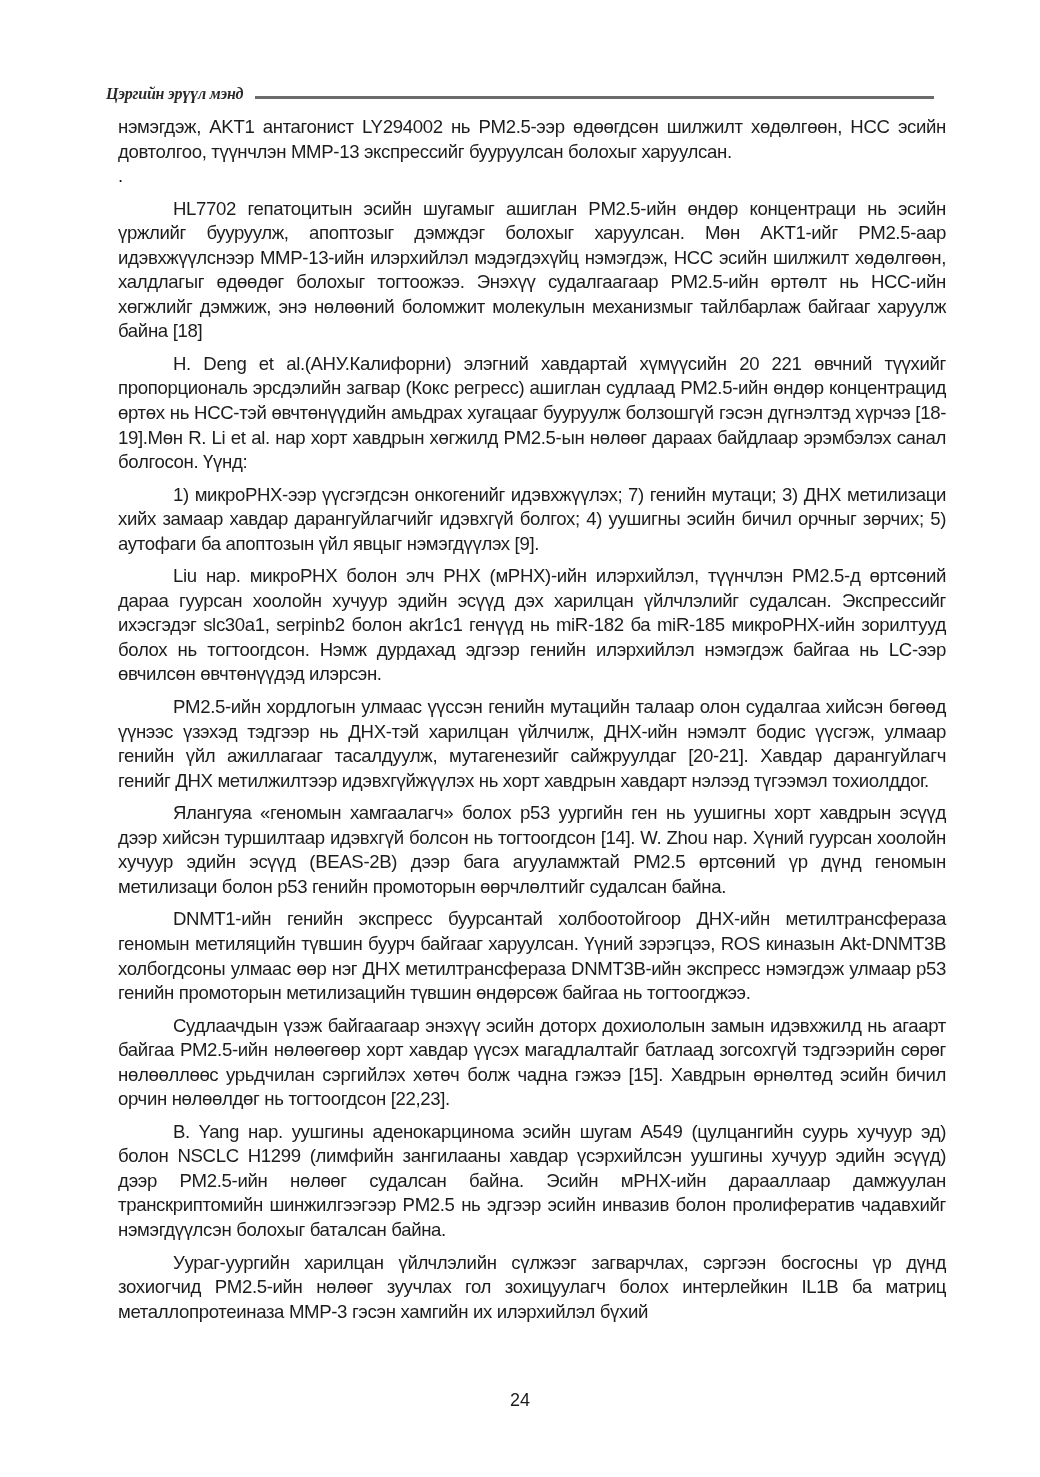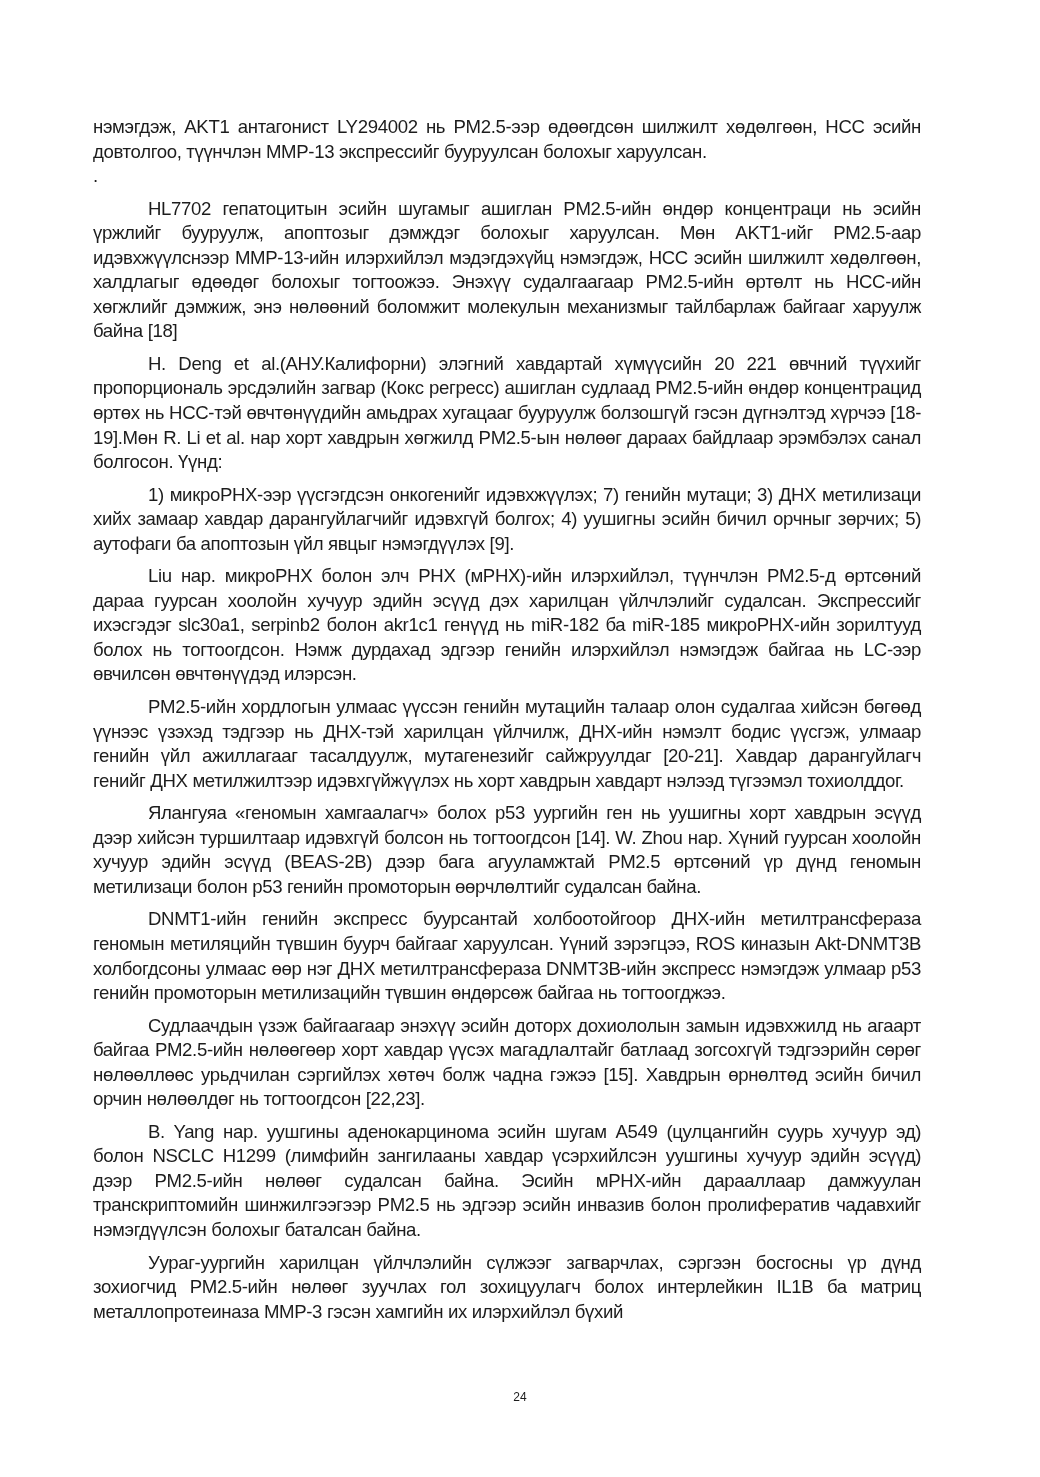--- a/index.html
+++ b/index.html
@@ -40,21 +40,21 @@
   }
   .running-head-rule {
     flex: 1;
     height: 3px;
     background: #6b6b6b;
     margin-left: 12px;
     margin-top: 7px;
   }
   .body-text {
     position: absolute;
-    left: 93px;
+    left: 118px;
     top: 115px;
     width: 828px;
     font-family: "Liberation Sans", sans-serif;
     font-size: 18.6px;
     line-height: 24.55px;
     color: #1c1c1c;
     letter-spacing: -0.35px;
   }
   .body-text p {
     margin: 0;
@@ -68,29 +68,33 @@
   .body-text p.stray {
     height: 24.55px;
   }
   .page-number {
     position: absolute;
     left: 0;
     width: 1040px;
     top: 1390px;
     text-align: center;
     font-family: "Liberation Sans", sans-serif;
-    font-size: 12px;
+    font-size: 18px;
     color: #1c1c1c;
   }
 </style>
 </head>
 <body>
 
 <div class="page">
 
+  <div class="running-head">
+    <span class="running-head-title">Цэргийн эрүүл мэнд</span>
+    <span class="running-head-rule"></span>
+  </div>
 
   <div class="body-text">
     <p>нэмэгдэж, AKT1 антагонист LY294002 нь PM2.5-ээр өдөөгдсөн шилжилт хөдөлгөөн, HCC эсийн довтолгоо, түүнчлэн MMP-13 экспрессийг бууруулсан болохыг харуулсан.</p>
     <p class="stray">.</p>
     <p class="indent">HL7702 гепатоцитын эсийн шугамыг ашиглан PM2.5-ийн өндөр концентраци нь эсийн үржлийг бууруулж, апоптозыг дэмждэг болохыг харуулсан. Мөн AKT1-ийг PM2.5-аар идэвхжүүлснээр MMP-13-ийн илэрхийлэл мэдэгдэхүйц нэмэгдэж, HCC эсийн шилжилт хөдөлгөөн, халдлагыг өдөөдөг болохыг тогтоожээ. Энэхүү судалгаагаар PM2.5-ийн өртөлт нь HCC-ийн хөгжлийг дэмжиж, энэ нөлөөний боломжит молекулын механизмыг тайлбарлаж байгааг харуулж байна [18]</p>
     <p class="indent">H. Deng et al.(АНУ.Калифорни) элэгний хавдартай хүмүүсийн  20 221 өвчний түүхийг пропорциональ эрсдэлийн загвар (Кокс регресс) ашиглан судлаад PM2.5-ийн өндөр концентрацид өртөх нь HCC-тэй өвчтөнүүдийн амьдрах хугацааг бууруулж болзошгүй гэсэн дүгнэлтэд хүрчээ [18-19].Мөн R. Li et al. нар хорт хавдрын хөгжилд PM2.5-ын нөлөөг дараах байдлаар эрэмбэлэх санал болгосон. Үүнд:</p>
     <p class="indent">1) микроРНХ-ээр үүсгэгдсэн онкогенийг идэвхжүүлэх; 7) генийн мутаци; 3) ДНХ метилизаци хийх замаар хавдар дарангуйлагчийг идэвхгүй болгох; 4) уушигны эсийн бичил орчныг зөрчих; 5) аутофаги ба апоптозын үйл явцыг нэмэгдүүлэх [9].</p>
     <p class="indent">Liu нар. микроРНХ болон элч РНХ (мРНХ)-ийн илэрхийлэл, түүнчлэн PM2.5-д өртсөний дараа гуурсан хоолойн хучуур эдийн эсүүд дэх харилцан үйлчлэлийг судалсан. Экспрессийг ихэсгэдэг slc30a1, serpinb2 болон akr1c1 генүүд нь miR-182 ба miR-185 микроРНХ-ийн зорилтууд болох нь тогтоогдсон. Нэмж дурдахад эдгээр генийн илэрхийлэл нэмэгдэж байгаа нь LC-ээр өвчилсөн өвчтөнүүдэд илэрсэн.</p>
     <p class="indent">PM2.5-ийн хордлогын улмаас үүссэн генийн мутацийн талаар олон судалгаа хийсэн бөгөөд үүнээс үзэхэд тэдгээр нь ДНХ-тэй харилцан үйлчилж, ДНХ-ийн нэмэлт бодис үүсгэж, улмаар генийн үйл ажиллагааг тасалдуулж, мутагенезийг сайжруулдаг [20-21]. Хавдар дарангуйлагч генийг ДНХ метилжилтээр идэвхгүйжүүлэх нь хорт хавдрын хавдарт нэлээд түгээмэл тохиолддог.</p>
     <p class="indent">Ялангуяа «геномын хамгаалагч» болох p53 уургийн ген нь уушигны хорт хавдрын эсүүд дээр хийсэн туршилтаар идэвхгүй болсон нь тогтоогдсон [14]. W. Zhou нар. Хүний гуурсан хоолойн хучуур эдийн эсүүд (BEAS-2B) дээр бага агууламжтай PM2.5 өртсөний үр дүнд геномын метилизаци болон p53 генийн промоторын өөрчлөлтийг судалсан байна.</p>

